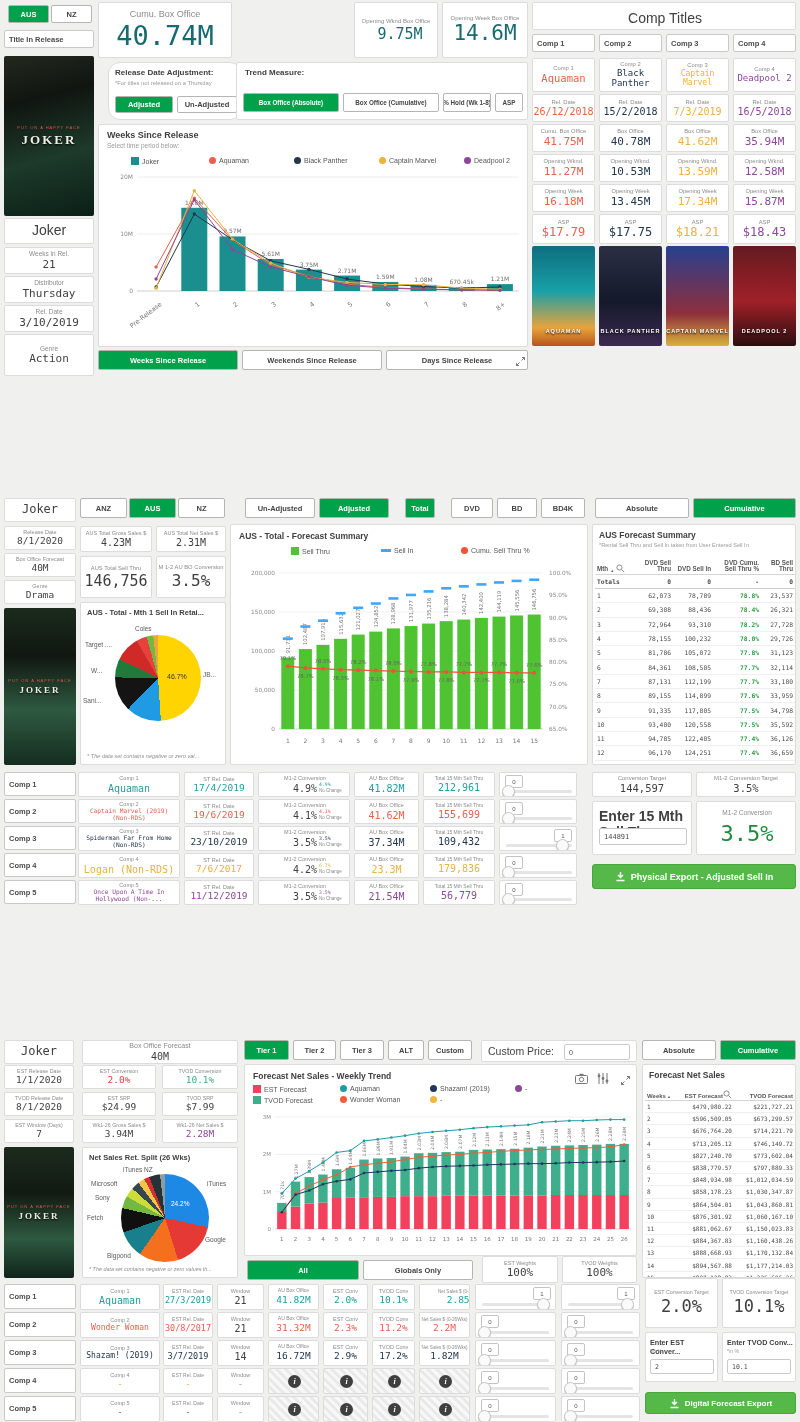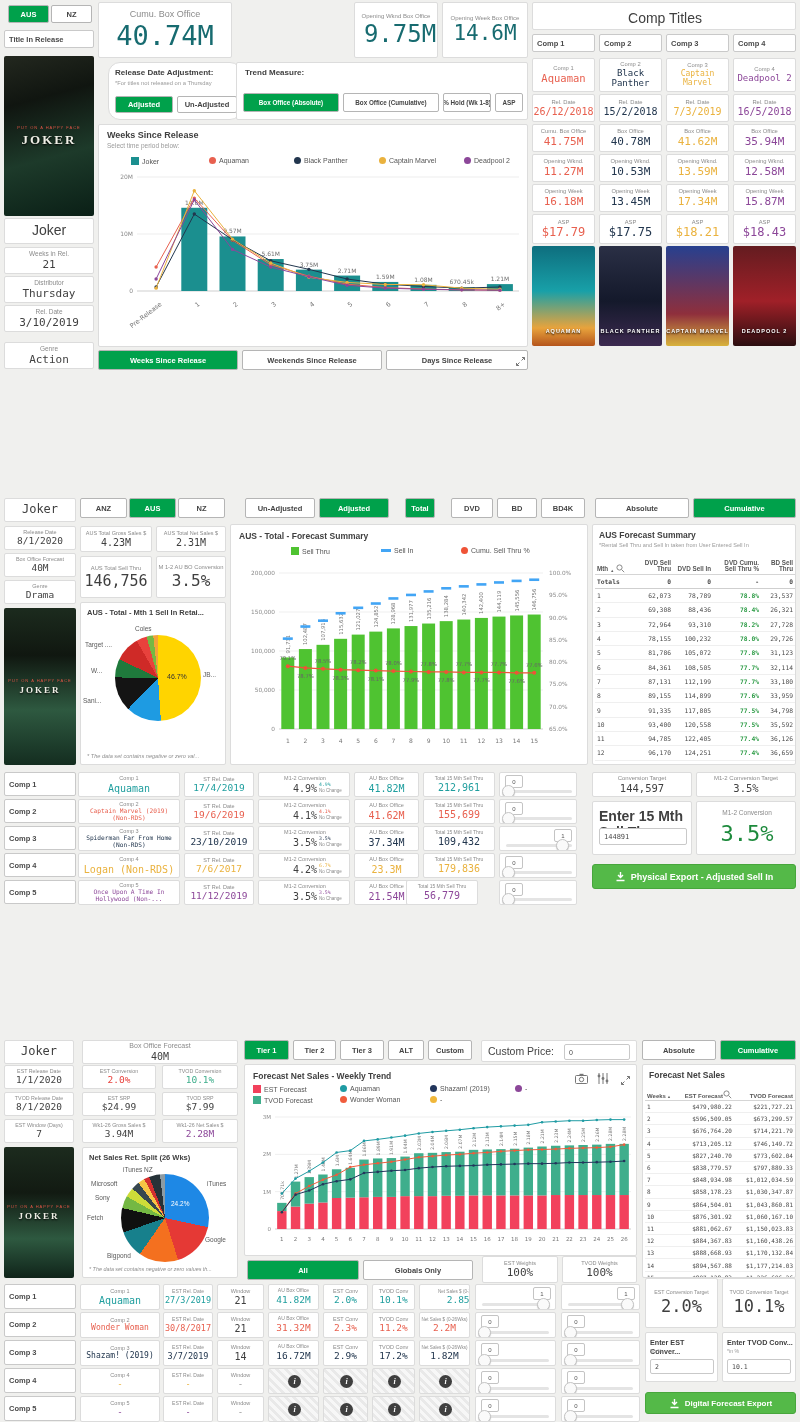--- a/index.html
+++ b/index.html
@@ -62,31 +62,31 @@
       <div class="val" style="font-size: 11px;">21</div>
     </div>
     <div class="card kv" style="left: 4px; top: 276px; width: 90px; height: 27px;">
       <div class="lbl" style="font-size: 6.5px;">Distributor</div>
       <div class="val" style="font-size: 11px;">Thursday</div>
     </div>
     <div class="card kv" style="left: 4px; top: 305px; width: 90px; height: 27px;">
       <div class="lbl" style="font-size: 6.5px;">Rel. Date</div>
       <div class="val" style="font-size: 11px;">3/10/2019</div>
     </div>
-    <div class="card kv" style="left: 4px; top: 334px; width: 90px; height: 27px; margin-top: 8px;">
+    <div class="card kv" style="left: 4px; top: 334px; width: 90px; height: 42px;">
       <div class="lbl" style="font-size: 6.5px;">Genre</div>
       <div class="val" style="font-size: 11px;">Action</div>
     </div>
     <div class="card kv" style="left: 98px; top: 2px; width: 134px; height: 56px;">
       <div class="lbl" style="font-size: 9px;">Cumu. Box Office</div>
       <div class="val" style="font-size: 27px; color: rgb(23, 107, 112);">40.74M</div>
     </div>
     <div class="card kv" style="left: 354px; top: 2px; width: 84px; height: 56px;">
       <div class="lbl" style="font-size: 6px;">Opening Wknd Box Office</div>
-      <div class="val" style="font-size: 24px; color: rgb(23, 107, 112); margin-left: 8px;">9.75M</div>
+      <div class="val" style="font-size: 15px; color: rgb(23, 107, 112); margin-left: 8px;">9.75M</div>
     </div>
     <div class="card kv" style="left: 442px; top: 2px; width: 86px; height: 56px;">
       <div class="lbl" style="font-size: 6px;">Opening Week Box Office</div>
       <div class="val" style="font-size: 21px; color: rgb(23, 107, 112);">14.6M</div>
     </div>
     <div class="card" style="left: 108px; top: 62px; width: 134px; height: 58px; border-radius: 12px;">
       <div class="title abs" style="left: 6px; top: 5px; width: 124px; font-size: 8px;">Release Date Adjustment:</div>
       <div class="note abs" style="left: 6px; top: 17px; width: 126px; font-size: 5.8px; color: rgb(154, 154, 154);">*For titles not released on a Thursday</div>
       <div class="btn on" style="left: 6px; top: 33px; width: 58px; height: 17px;">Adjusted</div>
       <div class="btn" style="left: 68px; top: 33px; width: 60px; height: 17px;">Un-Adjusted</div>
@@ -728,21 +728,21 @@
     <div class="card" style="left: 258px; top: 400px; width: 92px; height: 25px;">
       <div class="lbl abs" style="left: 0px; top: 2px; width: 92px; text-align: center; font-size: 5.5px;">M1-2 Conversion</div>
       <div class="val abs" style="left: 18px; top: 10px; width: 40px; font-size: 10px; text-align: right;">3.5%</div>
       <div class="val abs" style="left: 60px; top: 9px; width: 26px; font-size: 4.8px; color: rgb(140, 71, 153); text-align: left;">3.5%</div>
       <div class="lbl abs" style="left: 60px; top: 15px; width: 30px; font-size: 4.5px; text-align: left;">No Change</div>
     </div>
     <div class="card kv" style="left: 354px; top: 400px; width: 65px; height: 25px;">
       <div class="lbl" style="font-size: 5.5px;">AU Box Office</div>
       <div class="val" style="font-size: 10px; color: rgb(140, 71, 153);">21.54M</div>
     </div>
-    <div class="card kv" style="left: 406px; top: 400px; width: 72px; height: 25px;">
+    <div class="card kv" style="left: 423px; top: 400px; width: 72px; height: 25px;">
       <div class="lbl" style="font-size: 5px;">Total 15 Mth Sell Thru</div>
       <div class="val" style="font-size: 10px; color: rgb(140, 71, 153);">56,779</div>
     </div>
     <div class="card" style="left: 499px; top: 400px; width: 78px; height: 25px;">
       <div class="spinbox" style="left: 5px; top: 2px; width: 16px; height: 11px;">0</div>
       <div class="track" style="left: 6px; top: 17px; width: 66px;"></div>
       <div class="knob" style="left: 2px; top: 12px; width: 11px; height: 11px;"></div>
     </div>
     <div class="card kv" style="left: 592px; top: 292px; width: 100px; height: 25px;">
       <div class="lbl" style="font-size: 6px;">Conversion Target</div>

